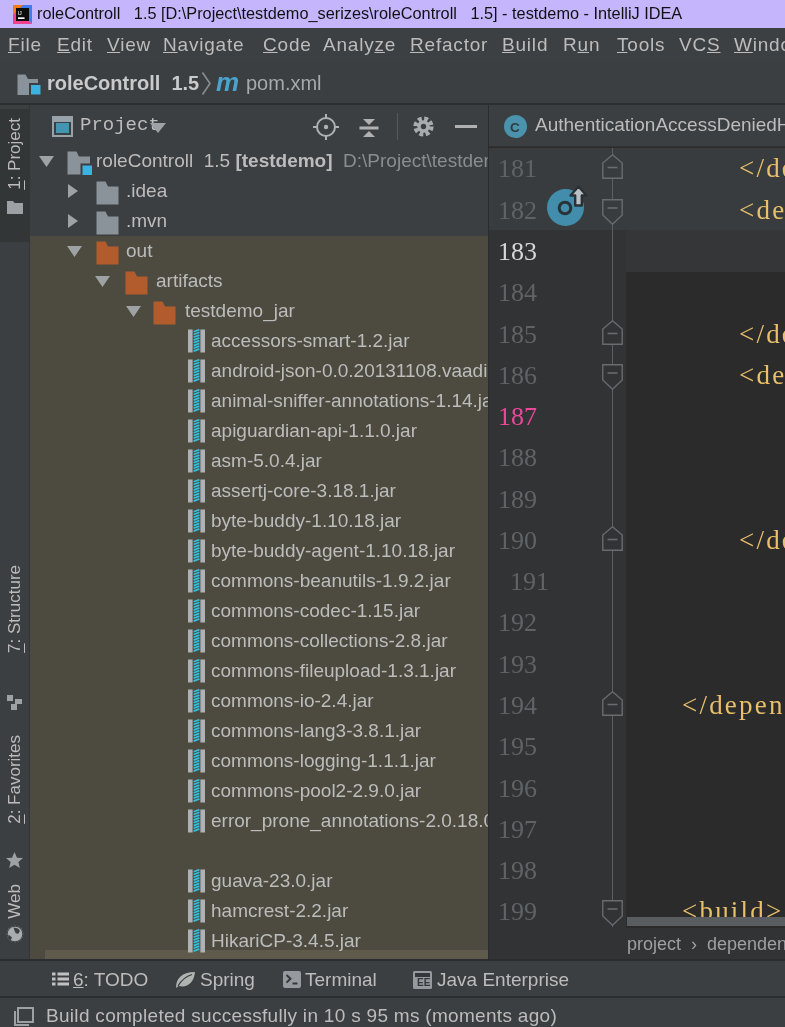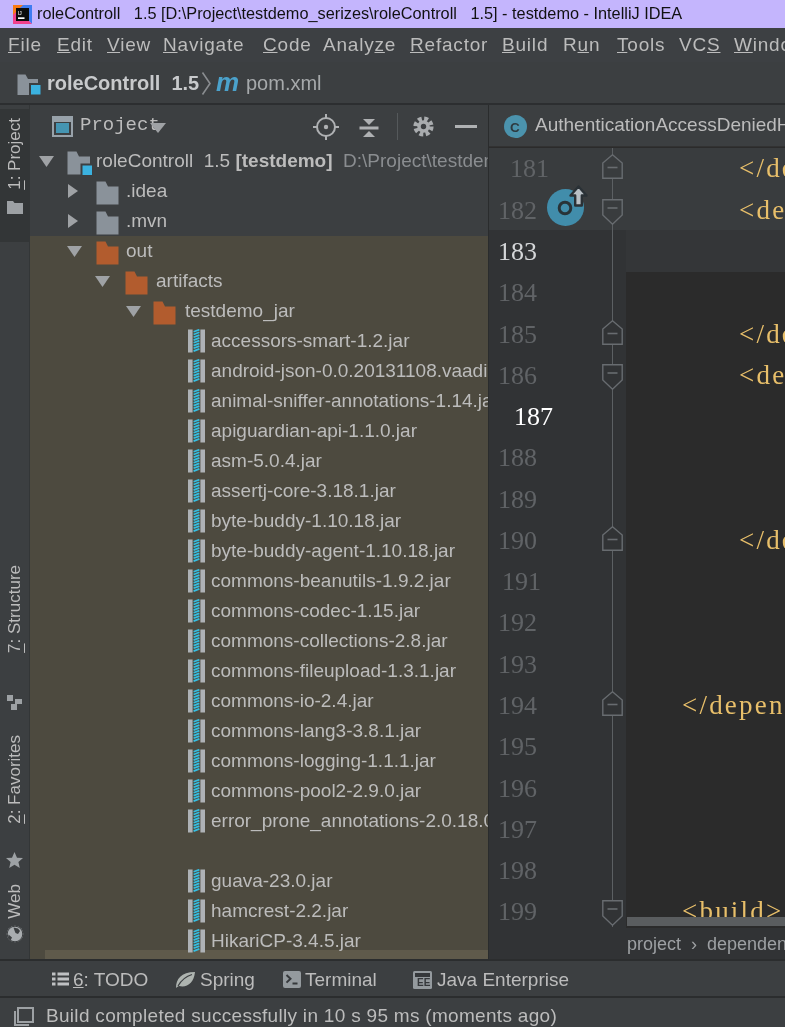--- a/index.html
+++ b/index.html
@@ -366,31 +366,31 @@
     <div class="abs" style="left:0;top:0;width:1px;height:855px;background:#2a2c2d;z-index:5"></div>
     <div id="bandB" class="abs"></div>
     <div id="gutterbg" class="abs" style="left:0;top:125px;width:138px;height:698px;background:#313335"></div>
     <div id="tabbar" class="abs">
       <svg class="abs" style="left:16px;top:10px" width="24" height="24" viewBox="0 0 24 24">
         <circle cx="11.5" cy="11.5" r="11.5" fill="#4b93ad"></circle>
         <text x="6" y="16.5" font-size="13.5" font-weight="bold" fill="#2e3a40" font-family="Liberation Sans">C</text>
       </svg>
       <span class="abs" style="left:47px; top:9px; font-size:19px; color:#bcbcbc; white-space:nowrap">AuthenticationAccessDeniedHandler.java</span>
     </div>
-    <span class="lnum" style="left:12px;top:49px;color:#606366">181</span>
+    <span class="lnum" style="left:0px;top:49px;color:#606366">181</span>
     <span class="lnum" style="left:0px;top:91px;color:#606366">182</span>
     <span class="lnum" style="left:0px;top:132px;color:#d4d6d8">183</span>
     <span class="lnum" style="left:0px;top:173px;color:#606366">184</span>
     <span class="lnum" style="left:0px;top:215px;color:#606366">185</span>
     <span class="lnum" style="left:0px;top:256px;color:#606366">186</span>
-    <span class="lnum" style="left:16px;top:297px;color:#ffffff">187</span>
+    <span class="lnum" style="left:0px;top:297px;color:#ec4899">187</span>
     <span class="lnum" style="left:0px;top:338px;color:#606366">188</span>
     <span class="lnum" style="left:0px;top:380px;color:#606366">189</span>
     <span class="lnum" style="left:0px;top:421px;color:#606366">190</span>
-    <span class="lnum" style="left:4px;top:462px;color:#606366">191</span>
+    <span class="lnum" style="left:12px;top:462px;color:#606366">191</span>
     <span class="lnum" style="left:0px;top:503px;color:#606366">192</span>
     <span class="lnum" style="left:0px;top:545px;color:#606366">193</span>
     <span class="lnum" style="left:0px;top:586px;color:#606366">194</span>
     <span class="lnum" style="left:0px;top:627px;color:#606366">195</span>
     <span class="lnum" style="left:0px;top:669px;color:#606366">196</span>
     <span class="lnum" style="left:0px;top:710px;color:#606366">197</span>
     <span class="lnum" style="left:0px;top:751px;color:#606366">198</span>
     <span class="lnum" style="left:0px;top:792px;color:#606366">199</span>
     <span class="code" style="left:251px;top:48px">&lt;/dependency&gt;</span>
     <span class="code" style="left:251px;top:90px">&lt;dependency&gt;</span>

